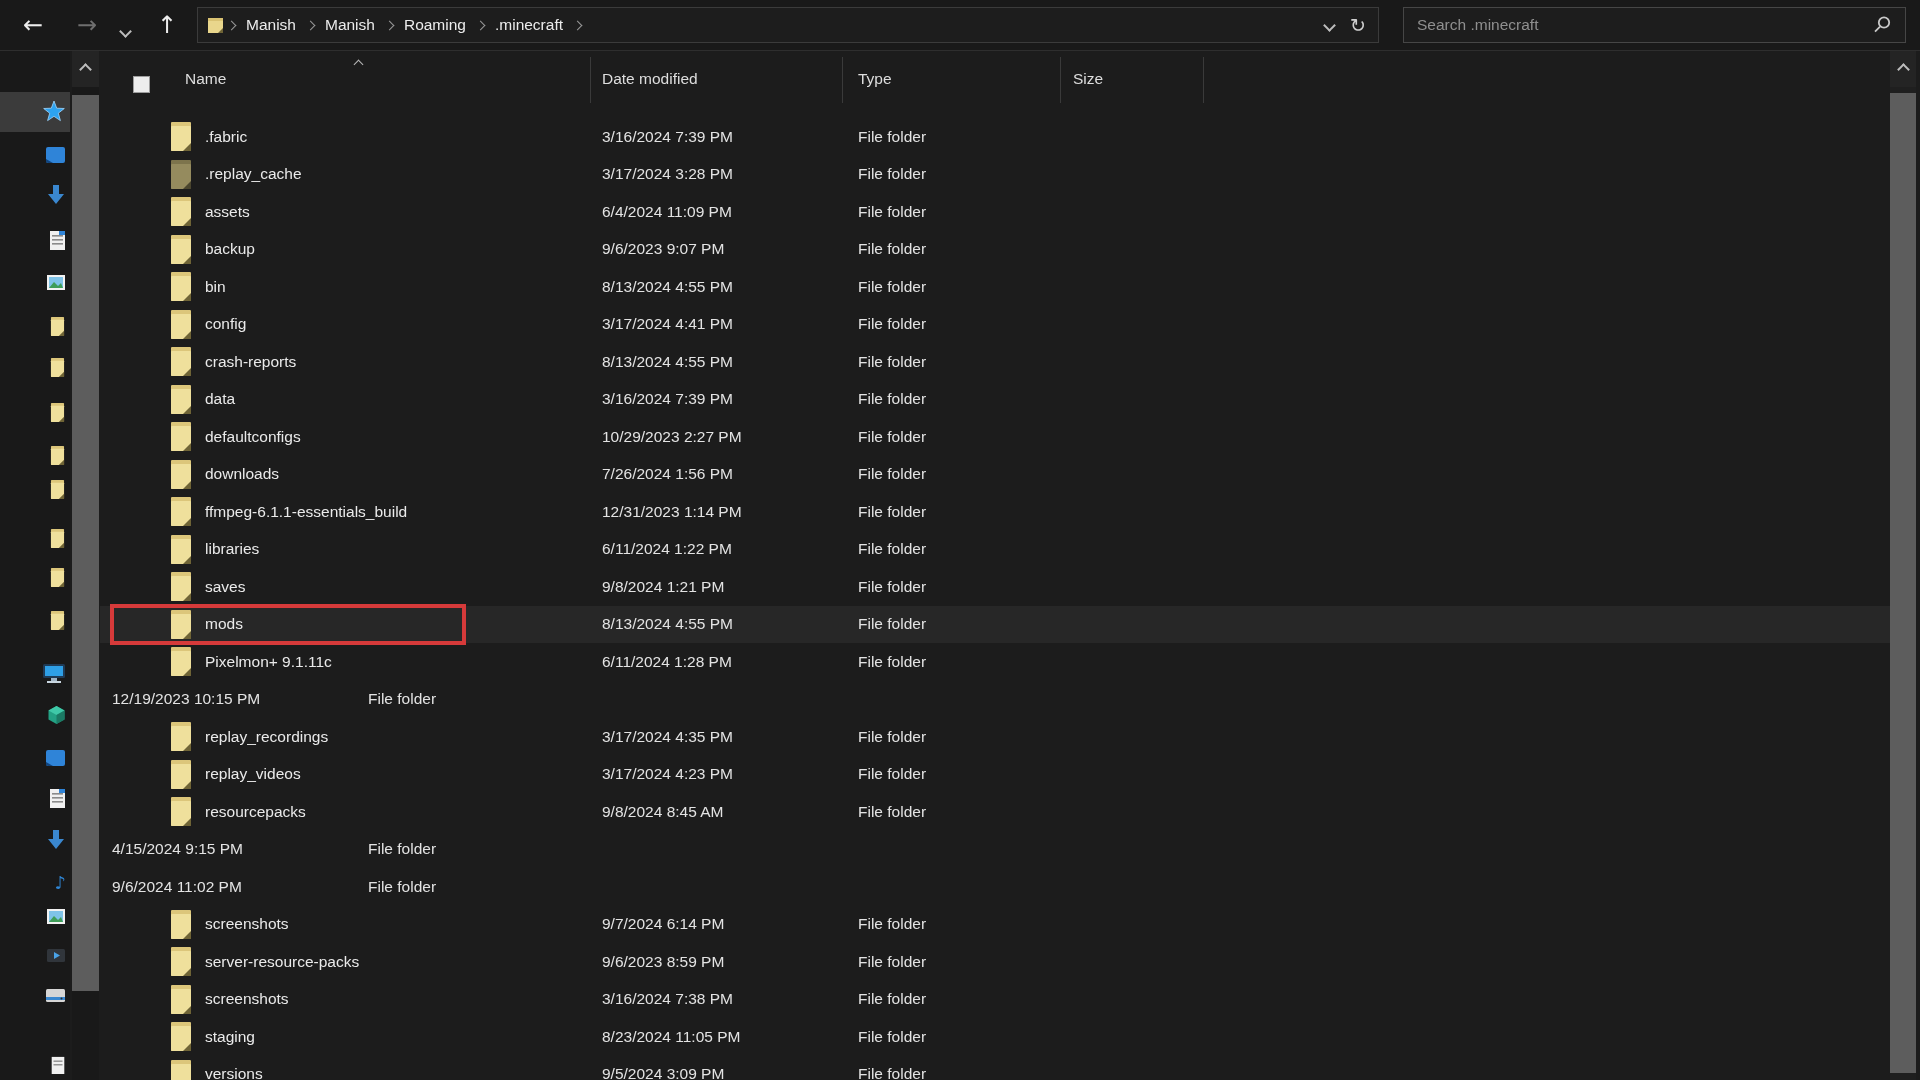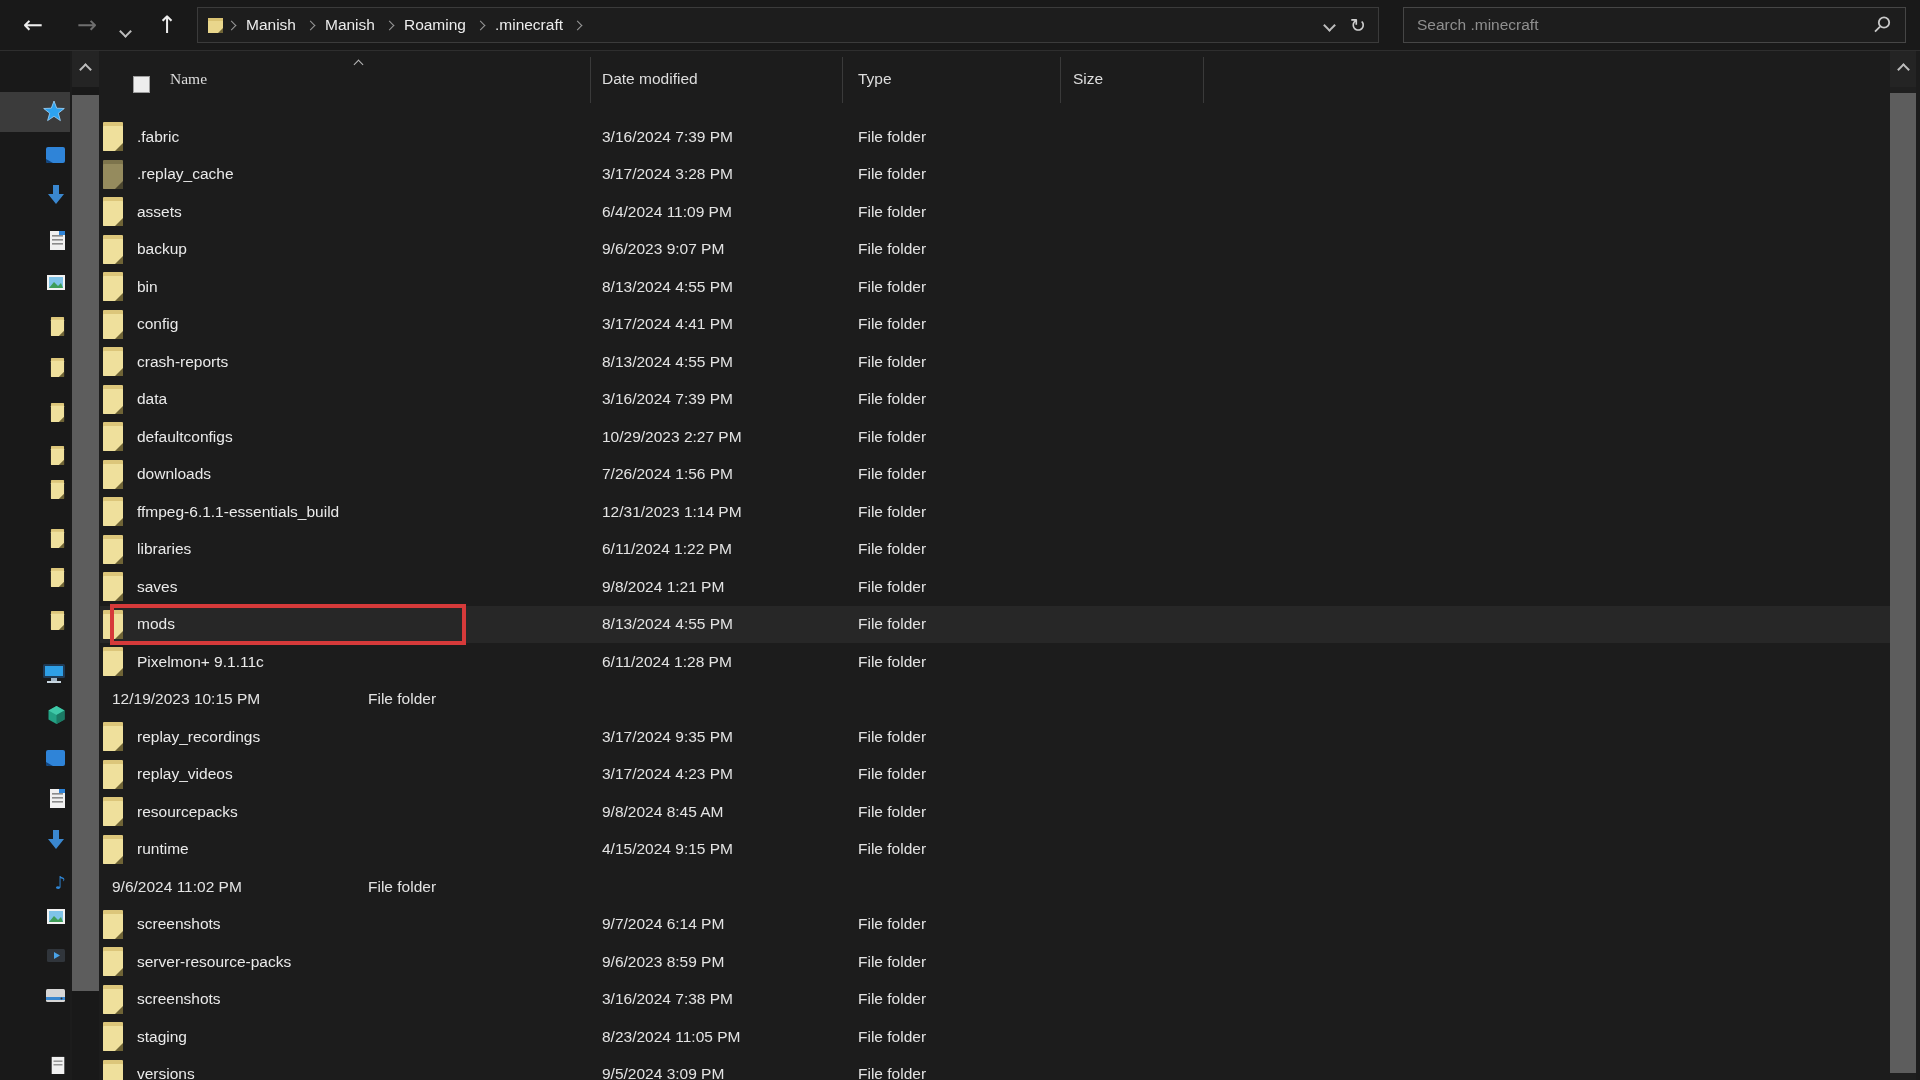--- a/index.html
+++ b/index.html
@@ -43,21 +43,21 @@
   
   .hdr{position:absolute;left:100px;top:51px;right:30px;height:56px;background:#1c1c1c;}
   .hcheck{position:absolute;left:33px;top:25px;width:17px;height:17px;background:#ededed;border:1px solid #9d9d9d;box-sizing:border-box;}
   .hcell{position:absolute;top:0;height:56px;display:flex;align-items:center;font-size:15.5px;color:#dedede;white-space:nowrap;}
   .hsep{position:absolute;top:6px;height:46px;width:1px;background:#3a3a3a;}
   .sortcaret{position:absolute;left:255px;top:10px;border-color:#b8b8b8;border-width:1.6px;width:6px;height:6px;}
   
   .list{position:absolute;left:100px;top:118px;right:30px;bottom:0;overflow:hidden;}
   .row{position:relative;height:37.5px;display:flex;align-items:center;font-size:15.5px;color:#eaeaea;}
   .cell{white-space:nowrap;overflow:hidden;}
-  .cell-name{width:490px;display:flex;align-items:center;box-sizing:border-box;}
+  .cell-name{width:490px;display:flex;align-items:center;padding-left:68px;box-sizing:border-box;}
   .cell-name .fname{margin-left:11px;}
   .cell-date{width:252px;padding-left:12px;box-sizing:border-box;color:#e3e3e3;}
   .cell-type{width:218px;padding-left:16px;box-sizing:border-box;color:#e3e3e3;}
   .cell-size{width:140px;}
   .row .ficon{flex:0 0 auto;display:block;}
   .row.hl{background:rgba(255,255,255,0.05);}
   .red-box{position:absolute;left:10px;top:-2px;width:356px;height:41px;border:4px solid #d63a3a;box-sizing:border-box;}
   
   .f-back{fill:#dcc67a;} .f-front{fill:#efe09c;} .f-notch{fill:#6f6436;}
   .dim .f-back{fill:#7d744c;} .dim .f-front{fill:#958b5e;} .dim .f-notch{fill:#4a452e;}
@@ -318,21 +318,21 @@
 </div>
 <div class="side-scroll">
   <div class="scroll-btn">
       <span class="chev up"></span>
     </div>
   <div class="side-thumb"></div>
 </div>
 
 <div class="hdr">
   <div class="hcheck"></div>
-  <div class="hcell" style="left:70px;font-family:Liberation Serif, serif;">
+  <div class="hcell" style="left:85px;">
       <span>Name</span>
     </div>
   <span class="chev up sortcaret"></span>
   <div class="hsep" style="left:490px;"></div>
   <div class="hcell" style="left:502px;">
       <span>Date modified</span>
     </div>
   <div class="hsep" style="left:742px;"></div>
   <div class="hcell" style="left:758px;">
       <span>Type</span>
@@ -548,21 +548,21 @@
   </div>
     <div class="row">
     <div class="cell cell-name">
       <svg class="ficon" width="26" height="31" viewBox="0 0 26 31">
         <rect class="f-back" x="3" y="1" width="20" height="29" rx="1"></rect>
         <rect class="f-front" x="3" y="5" width="20" height="25" rx="1"></rect>
         <path class="f-notch" d="M23 30 v-8 l-8 8 z"></path>
       </svg>
       <span class="fname">replay_recordings</span>
     </div>
-    <div class="cell cell-date">3/17/2024 9:35 PM</div>
+    <div class="cell cell-date">3/17/2024 4:35 PM</div>
     <div class="cell cell-type">File folder</div>
     <div class="cell cell-size"></div>
   </div>
     <div class="row">
     <div class="cell cell-name">
       <svg class="ficon" width="26" height="31" viewBox="0 0 26 31">
         <rect class="f-back" x="3" y="1" width="20" height="29" rx="1"></rect>
         <rect class="f-front" x="3" y="5" width="20" height="25" rx="1"></rect>
         <path class="f-notch" d="M23 30 v-8 l-8 8 z"></path>
       </svg>
@@ -579,28 +579,20 @@
         <rect class="f-front" x="3" y="5" width="20" height="25" rx="1"></rect>
         <path class="f-notch" d="M23 30 v-8 l-8 8 z"></path>
       </svg>
       <span class="fname">resourcepacks</span>
     </div>
     <div class="cell cell-date">9/8/2024 8:45 AM</div>
     <div class="cell cell-type">File folder</div>
     <div class="cell cell-size"></div>
   </div>
     <div class="row">
-    <div class="cell cell-name">
-      <svg class="ficon" width="26" height="31" viewBox="0 0 26 31">
-        <rect class="f-back" x="3" y="1" width="20" height="29" rx="1"></rect>
-        <rect class="f-front" x="3" y="5" width="20" height="25" rx="1"></rect>
-        <path class="f-notch" d="M23 30 v-8 l-8 8 z"></path>
-      </svg>
-      <span class="fname">runtime</span>
-    </div>
     <div class="cell cell-date">4/15/2024 9:15 PM</div>
     <div class="cell cell-type">File folder</div>
     <div class="cell cell-size"></div>
   </div>
     <div class="row">
     <div class="cell cell-date">9/6/2024 11:02 PM</div>
     <div class="cell cell-type">File folder</div>
     <div class="cell cell-size"></div>
   </div>
     <div class="row">

